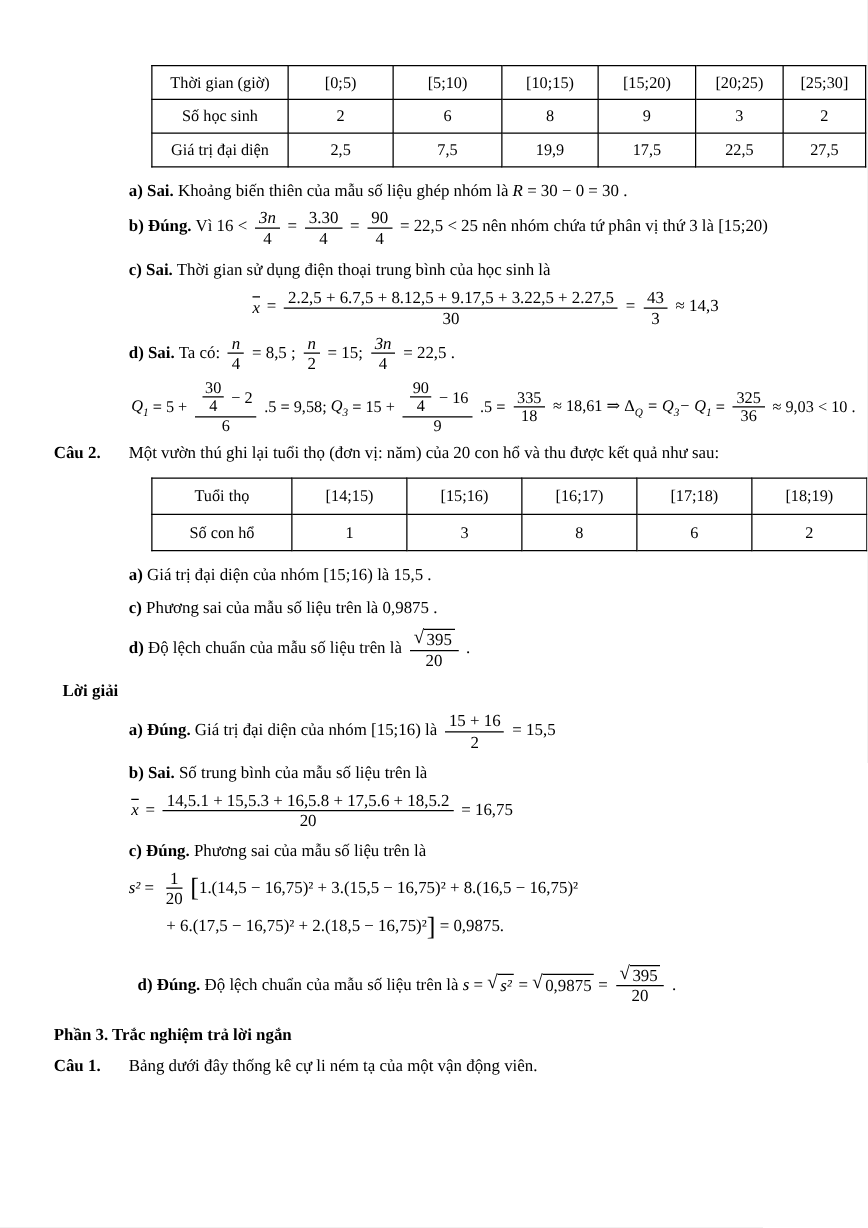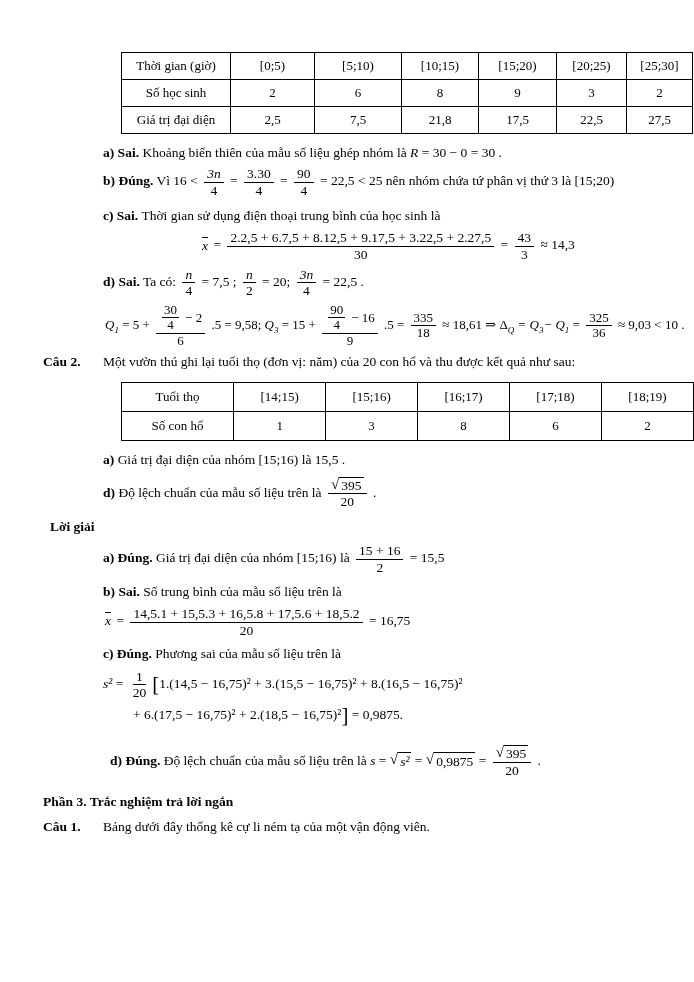--- a/index.html
+++ b/index.html
@@ -49,21 +49,21 @@
       <td>6</td>
       <td>8</td>
       <td>9</td>
       <td>3</td>
       <td>2</td>
     </tr>
     <tr>
       <td>Giá trị đại diện</td>
       <td>2,5</td>
       <td>7,5</td>
-      <td>21,8</td>
+      <td>19,9</td>
       <td>17,5</td>
       <td>22,5</td>
       <td>27,5</td>
     </tr>
   </tbody>
     </table>
 
   <div class="ln" style="margin:10px 8px 0 103px">
     <span class="b">a) Sai.</span>
     <span>Khoảng biến thiên của mẫu số liệu ghép nhóm là</span>
@@ -113,26 +113,26 @@
     <span>≈ 14,3</span>
   </div>
 
   <div class="ln" style="margin:4px 0 0 103px">
     <span class="b">d) Sai.</span>
     <span>Ta có:</span>
     <span class="frac">
         <span class="num i">n</span>
         <span class="den">4</span>
       </span>
-    <span>= 7,5 ;</span>
+    <span>= 8,5 ;</span>
     <span class="frac">
         <span class="num i">n</span>
         <span class="den">2</span>
       </span>
-    <span>= 20;</span>
+    <span>= 15;</span>
     <span class="frac">
         <span class="num i">3n</span>
         <span class="den">4</span>
       </span>
     <span>= 22,5 .</span>
   </div>
 
   <div class="ln" style="margin:4px 0 0 105px;font-size:13px">
     <span class="i"><span>Q</span><sub>1</sub></span>
     <span>= 5 +</span>
@@ -198,20 +198,24 @@
     </tr>
   </tbody>
     </table>
 
   <div class="ln" style="margin:10px 0 0 103px">
     <span class="b">a)</span>
     <span>Giá trị đại diện của nhóm</span>
     <span>[15;16)</span>
     <span>là 15,5 .</span>
   </div>
+  <div class="ln" style="margin:8px 0 0 103px">
+    <span class="b">c)</span>
+    <span>Phương sai của mẫu số liệu trên là 0,9875 .</span>
+  </div>
   <div class="ln" style="margin:8px 0 8px 103px">
     <span class="b">d)</span>
     <span>Độ lệch chuẩn của mẫu số liệu trên là</span>
     <span class="frac">
         <span class="num">
           <span class="sqrt">
             <span class="sq">√</span>
             <span class="rad">395</span>
           </span>
         </span>

